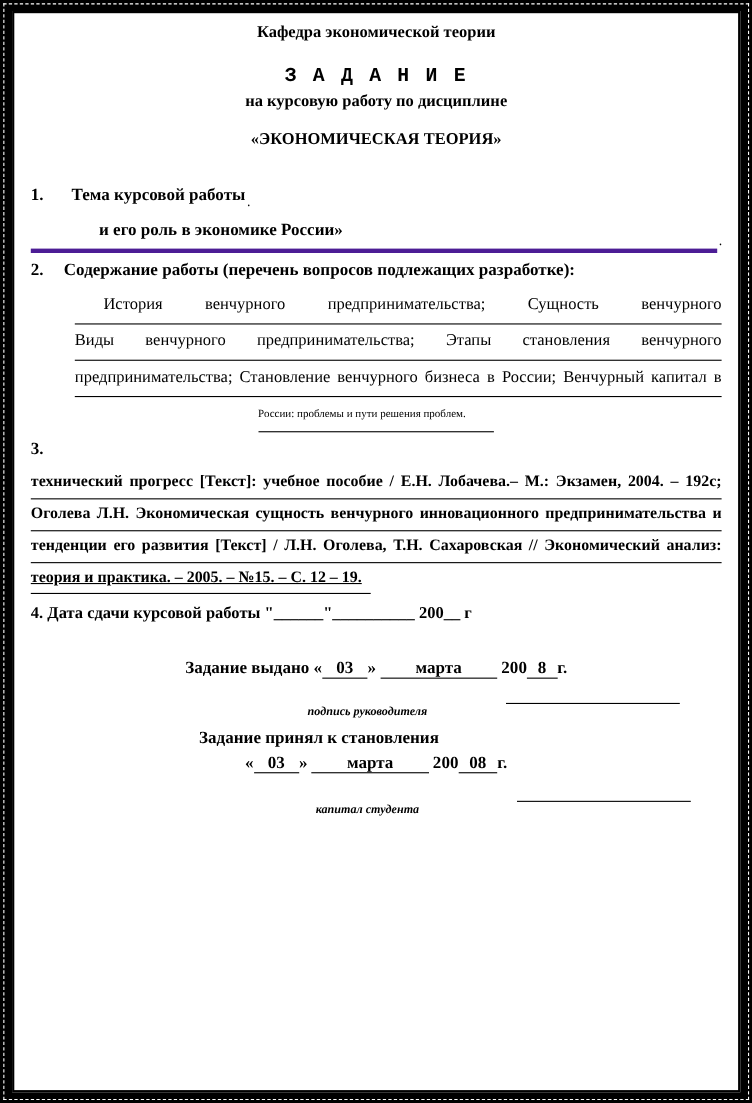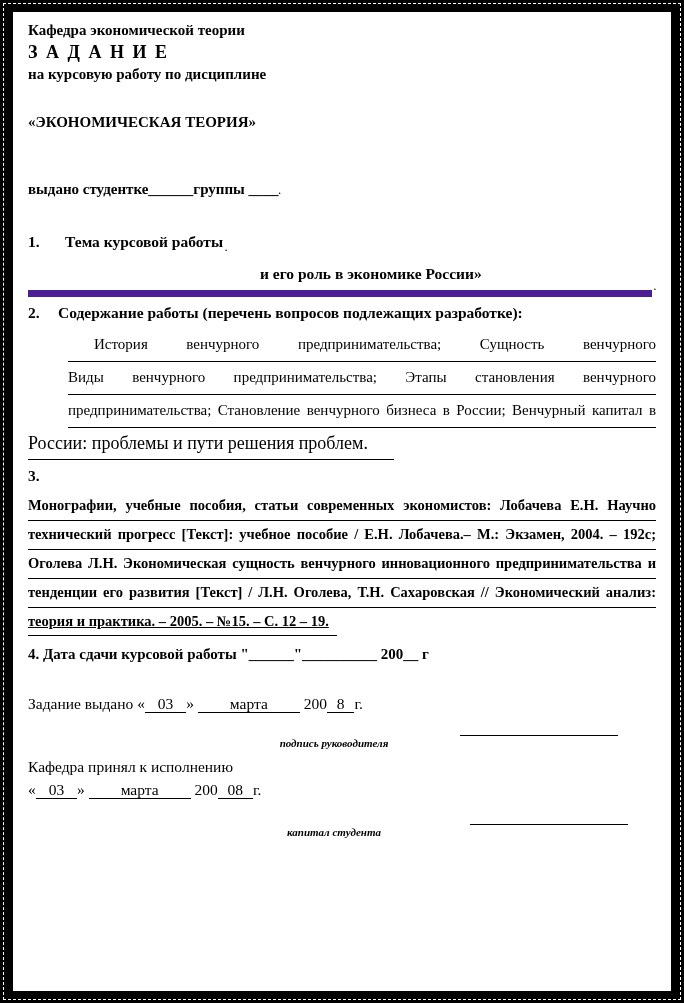--- a/index.html
+++ b/index.html
@@ -8,43 +8,43 @@
     font-family:"Liberation Serif","DejaVu Serif",serif;color:#000;
     -webkit-font-smoothing:antialiased;
   }
   .hatch{position:absolute;inset:3px;border:1px dashed #fff;pointer-events:none;}
   .page{
     position:absolute;top:10px;left:11px;right:11px;bottom:10px;
     background:#fff;border:2px solid #000;box-sizing:border-box;
     padding:8px 15px 0 15px;overflow:hidden;
   }
   .b{font-weight:bold;}
-  .center{}
+  .center{text-align:center;}
   .dept{font-size:15px;line-height:20px;}
-  .title{font-size:18px;line-height:24px;letter-spacing:2px;}
+  .title{font-size:18px;line-height:24px;margin-top:18px;letter-spacing:2px;font-family:Liberation Mono, monospace;}
   .subtitle{font-size:15px;line-height:21px;}
-  .discipline{font-size:15px;line-height:20px;margin-top:27px;}
+  .discipline{font-size:15px;line-height:20px;margin-top:14px;}
   .issued{font-size:15px;margin-top:47px;line-height:20px;}
   .tiny{font-size:9px;}
   .row{display:flex;align-items:flex-end;font-size:15.5px;line-height:32px;}
   .num{flex:none;width:37px;}
   .num2{flex:none;width:30px;}
   .fill1{flex:1;border-bottom:1px solid #000;margin-left:8px;padding-left:58px;white-space:nowrap;}
-  .fill2{flex:1;border-bottom:7px solid #4c1d95;padding-left:62px;white-space:nowrap;text-align:center;}
+  .fill2{flex:1;border-bottom:4px solid #4c1d95;padding-left:62px;white-space:nowrap;}
   .tail{flex:none;font-size:9px;line-height:20px;padding-left:2px;}
   .uline{border-bottom:1px solid #000;font-size:15px;line-height:31px;height:32px;overflow:hidden;margin-left:40px;}
   .just{text-align:justify;text-align-last:justify;}
   .indent1{padding-left:26px;}
-  .lastline{font-size:18px;line-height:31px;height:32px;}
+  .lastline{font-size:10px;line-height:31px;height:32px;text-align:center;}
   .lastline .in{display:inline-block;border-bottom:1px solid #000;padding-right:26px;}
   .bib{font-weight:bold;font-size:14.5px;line-height:27px;height:28px;border-bottom:1px solid #000;overflow:hidden;}
   .bib-last{font-weight:bold;font-size:14.5px;line-height:27px;height:29px;}
   .bib-last .in{display:inline-block;border-bottom:1px solid #000;padding-right:8px;text-decoration:underline;}
   .item4{font-size:15px;line-height:30px;margin-top:2px;}
-  .rline{text-align:left;font-size:15.5px;font-weight:normal;line-height:22px;}
+  .rline{text-align:center;font-size:15.5px;font-weight:bold;line-height:22px;}
   .issued-line{margin-top:24px;}
   .blank{border-bottom:1px solid #000;}
   .pad-day{padding:0 9px;}
   .pad-month{padding:0 32px;}
   .pad-year{padding:0 6px;}
   .sig{border-bottom:1px solid #000;height:13px;width:158px;margin-left:auto;}
   .sig-sup{margin-right:38px;margin-top:7px;}
   .sig-stu{margin-right:28px;margin-top:9px;}
   .cap{text-align:center;font-size:11px;font-weight:bold;font-style:italic;line-height:15px;}
   .cap-sup{margin-right:16px;}
@@ -59,21 +59,20 @@
 
 <div class="page">
 
   <div class="center b dept">Кафедра экономической теории</div>
 
   <div class="center b title">З А Д А Н И Е</div>
   <div class="center b subtitle">на курсовую работу по дисциплине</div>
 
   <div class="center b discipline">«ЭКОНОМИЧЕСКАЯ ТЕОРИЯ»</div>
 
-  <div class="center b issued"><span>выдано студентке</span><span>______</span><span>группы</span> <span>____</span><span class="tiny">.</span></div>
 
   <div class="row b" style="margin-top:25px;">
     <span class="num">1.</span>
       <span>Тема курсовой работы</span>
       <span class="tail">.</span>
   </div>
   <div class="row b">
     <span class="fill2"><span>и его роль в экономике России»</span></span>
       <span class="tail">.</span>
   </div>
@@ -83,32 +82,31 @@
       <span>Содержание работы (перечень вопросов подлежащих разработке):</span>
   </div>
   <div class="uline just"><span class="indent1">История венчурного предпринимательства; Сущность венчурного предпринимательства;</span></div>
   <div class="uline just"><span>Виды венчурного предпринимательства; Этапы становления венчурного</span></div>
   <div class="uline just"><span>предпринимательства; Становление венчурного бизнеса в России; Венчурный капитал в</span></div>
   <div class="lastline"><span class="in">России: проблемы и пути решения проблем.</span></div>
 
   <div class="row b">
     <span class="num2">3.</span>
   </div>
-  <div class="bib just"><span>Монографии, учебные пособия, статьи современных экономистов:  Лобачева Е.Н. Научно</span></div>
   <div class="bib just"><span>технический прогресс [Текст]:  учебное пособие / Е.Н. Лобачева.– М.: Экзамен, 2004. – 192с;</span></div>
   <div class="bib just"><span>Оголева Л.Н. Экономическая сущность  венчурного инновационного предпринимательства и</span></div>
   <div class="bib just"><span>тенденции его развития [Текст]  / Л.Н. Оголева, Т.Н. Сахаровская // Экономический анализ:</span></div>
   <div class="bib-last"><span class="in">теория и практика. – 2005. – №15. – С. 12 – 19.</span></div>
 
   <div class="b item4">4. Дата сдачи курсовой работы "______"__________  200__ г</div>
 
   <div class="rline issued-line"><span>Задание выдано «</span><span class="blank pad-day"> 03 </span><span>»  </span><span class="blank pad-month">марта</span><span> 200</span><span class="blank pad-year"> 8 </span><span> г.</span></div>
 
   <div class="sig sig-sup"></div>
   <div class="cap cap-sup">подпись руководителя</div>
 
-  <div class="rline acc-label">Кафедра принял к исполнению</div>
+  <div class="rline acc-label">Задание принял к становления</div>
   <div class="rline acc-date"><span>«</span><span class="blank pad-day"> 03 </span><span>»  </span><span class="blank pad-month">марта</span><span> 200</span><span class="blank pad-year"> 08 </span><span> г.</span></div>
 
   <div class="sig sig-stu"></div>
   <div class="cap cap-stu">капитал студента</div>
 
 </div>
 
 </body></html>

